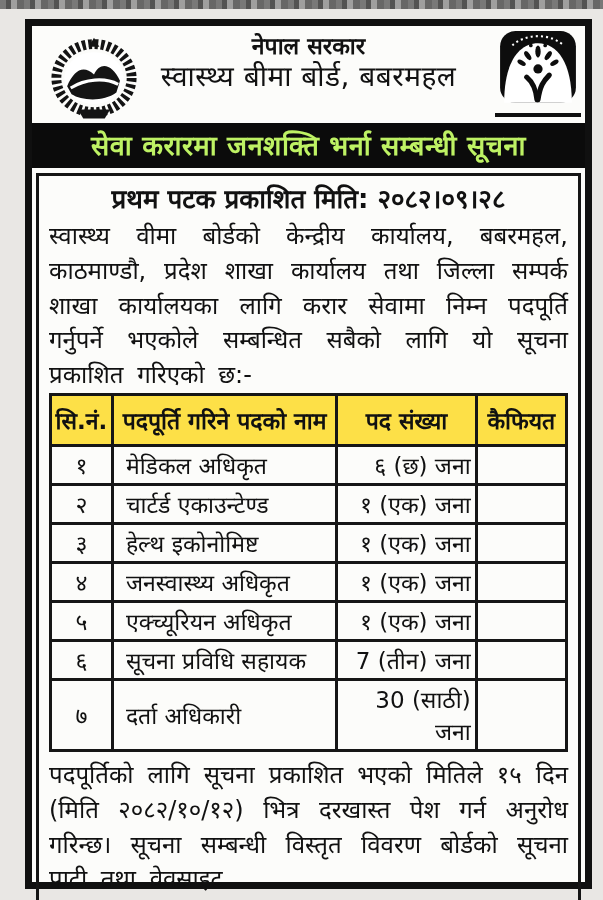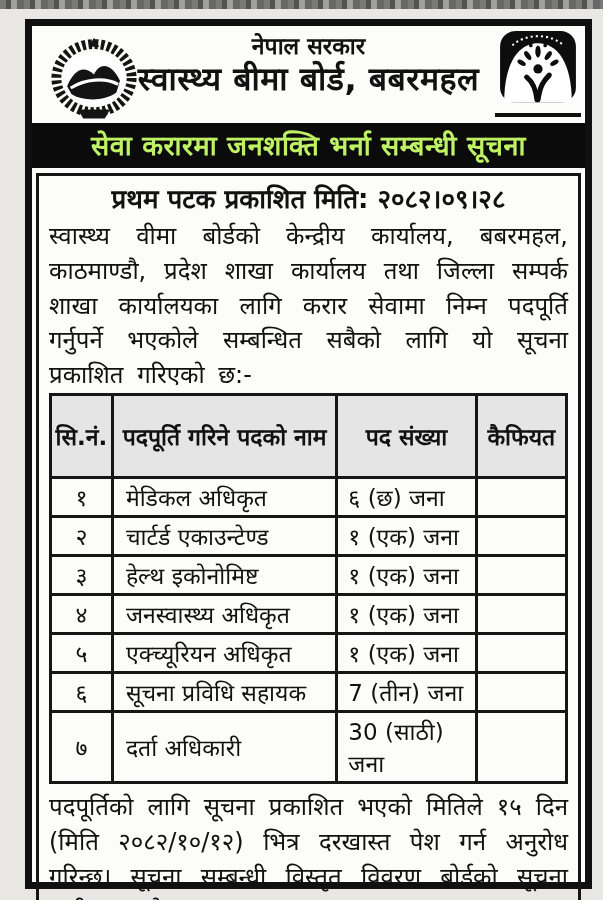--- a/index.html
+++ b/index.html
@@ -15,21 +15,21 @@
     background:repeating-linear-gradient(90deg,#5d5d5d 0 6px,#2e2e2e 6px 11px,#8d8d8d 11px 17px,#474747 17px 24px);
     opacity:.8;
   }
   .notice{
     position:absolute;left:6px;top:19px;width:567px;height:870px;
     box-sizing:border-box;border:7px solid #101010;background:#fcfcfa;margin-left:19px;
   }
   
   .header{position:relative;height:97px;}
   .gov-title{text-align:center;padding-top:7px;font-size:23px;font-weight:700;line-height:1.15;}
-  .org-title{text-align:center;font-size:32px;font-weight:700;line-height:1.25;letter-spacing:.5px;}
+  .org-title{text-align:center;font-size:28px;font-weight:400;line-height:1.25;letter-spacing:.5px;}
   .emblem{position:absolute;left:16px;top:10px;width:92px;height:86px;}
   .hib{position:absolute;right:8px;top:4px;width:78px;height:92px;}
   .hib-underline{position:absolute;right:4px;top:87px;width:86px;height:4px;background:#101010;}
   
   .banner{
     background:#0b0b0b;color:#bef264;text-align:center;
     font-size:27px;font-weight:700;height:45px;line-height:45px;letter-spacing:.5px;
   }
   
   .inner{
@@ -39,29 +39,29 @@
   .pub-date{text-align:center;font-weight:700;font-size:26px;padding:2px 0 3px 0;}
   .para{
     font-size:24px;font-weight:400;line-height:1.45;
     text-align:justify;word-spacing:6px;
   }
   .tapasil-wrap{text-align:center;margin:5px 0 7px 0;}
   .tapasil{font-size:25px;font-weight:700;text-decoration:underline;text-underline-offset:4px;}
   
   table{width:100%;border-collapse:collapse;table-layout:fixed;}
   th,td{border:3px solid #161616;box-sizing:border-box;}
-  th{background:#e5e5e5;font-size:23px;font-weight:700;padding:24px 2px;}
+  th{background:#fde047;font-size:23px;font-weight:700;padding:8px 2px;}
   td{font-size:23px;font-weight:500;height:38px;padding:2px 4px;}
   .col-sn{width:12%;}
   .col-post{width:43.5%;}
   .col-count{width:27%;}
   .col-remarks{width:17.5%;}
   td.sn{text-align:center;}
   td.post{padding-left:12px;}
-  td.count{padding-left:10px;}
+  td.count{padding-left:10px;text-align:right;}
   
   .closing{margin-top:6px;}
 </style>
 </head>
 <body>
 
 <div class="scan-noise"></div>
 
 <div class="notice">
 

